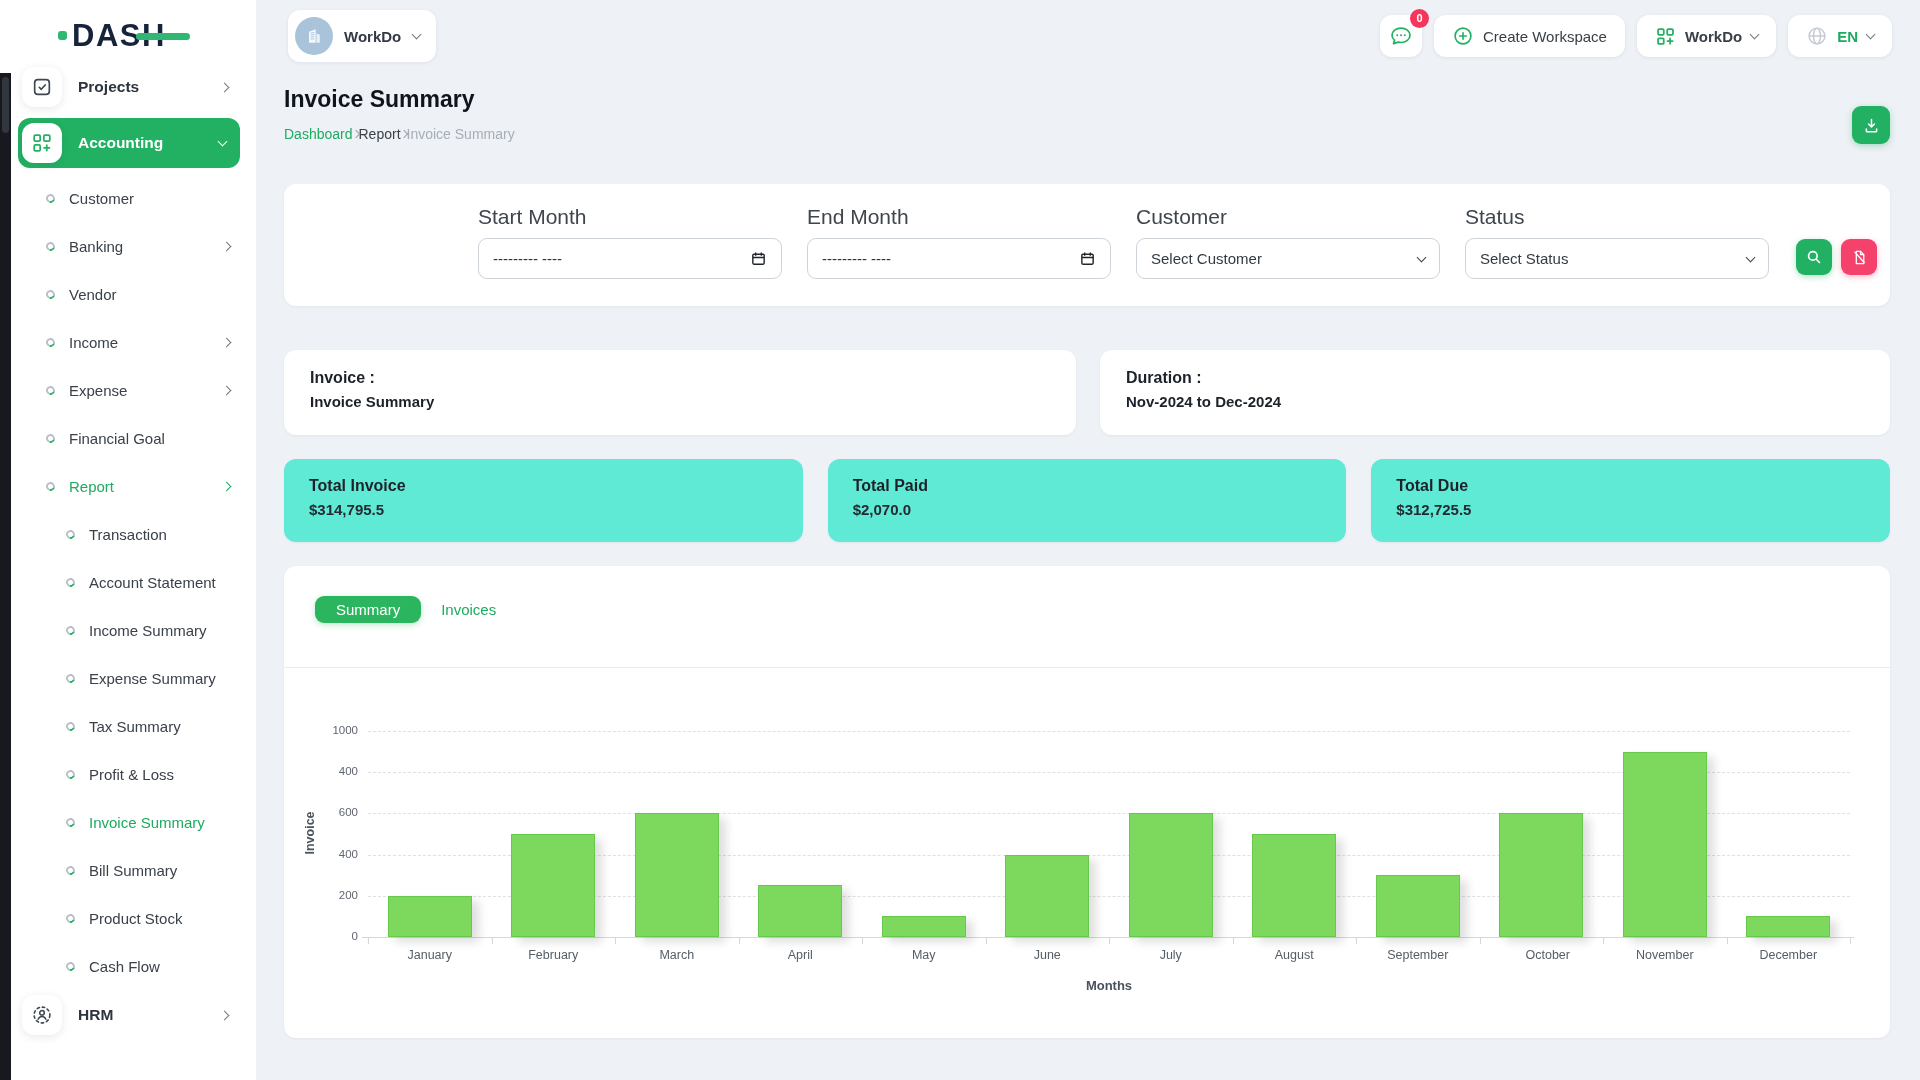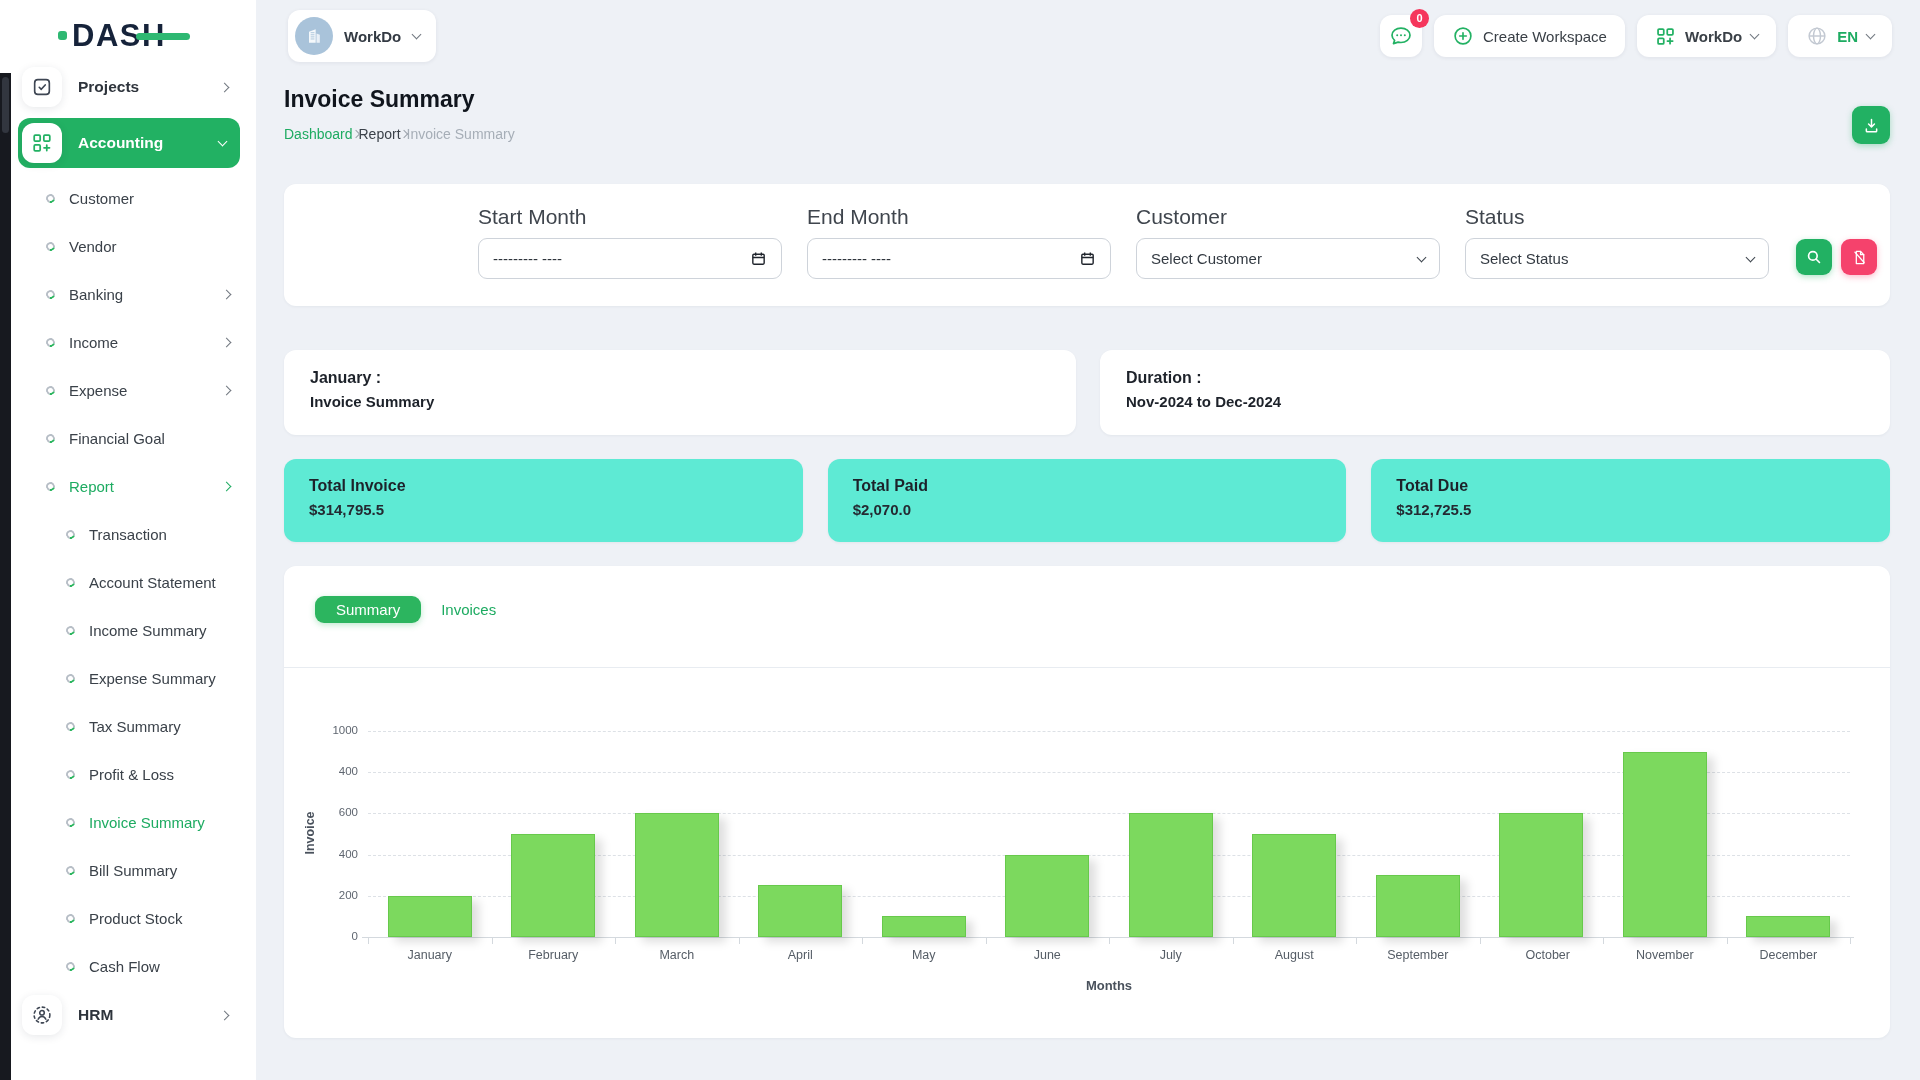--- a/index.html
+++ b/index.html
@@ -128,26 +128,26 @@
         </div>
         <div class="side-label">Accounting</div>
         <div class="chev down"></div>
       </div>
       <div class="side-item sub1">
         <div class="bullet"></div>
         <div class="side-label">Customer</div>
       </div>
       <div class="side-item sub1">
         <div class="bullet"></div>
+        <div class="side-label">Banking</div>
+        <div class="chev"></div>
+      </div>
+      <div class="side-item sub1">
+        <div class="bullet"></div>
         <div class="side-label">Vendor</div>
-      </div>
-      <div class="side-item sub1">
-        <div class="bullet"></div>
-        <div class="side-label">Banking</div>
-        <div class="chev"></div>
       </div>
       <div class="side-item sub1">
         <div class="bullet"></div>
         <div class="side-label">Income</div>
         <div class="chev"></div>
       </div>
       <div class="side-item sub1">
         <div class="bullet"></div>
         <div class="side-label">Expense</div>
         <div class="chev"></div>
@@ -339,21 +339,21 @@
             <path d="M7.5 3.5h6l4.5 4.5v12.5H7.5z"></path>
             <path d="M13.5 3.5V8H18"></path>
             <path d="M5.5 4.5l13 14.5"></path>
           </svg>
       </button>
     </div>
   </div>
 </div>
 
 <div class="card report-card">
-  <div class="info-title">January :</div>
+  <div class="info-title">Invoice :</div>
   <div class="info-value">Invoice Summary</div>
 </div>
 <div class="card duration-card">
   <div class="info-title">Duration :</div>
   <div class="info-value">Nov-2024 to Dec-2024</div>
 </div>
 
 <div class="totals">
   <div class="stat-card">
     <div class="stat-label">Total Invoice</div>

